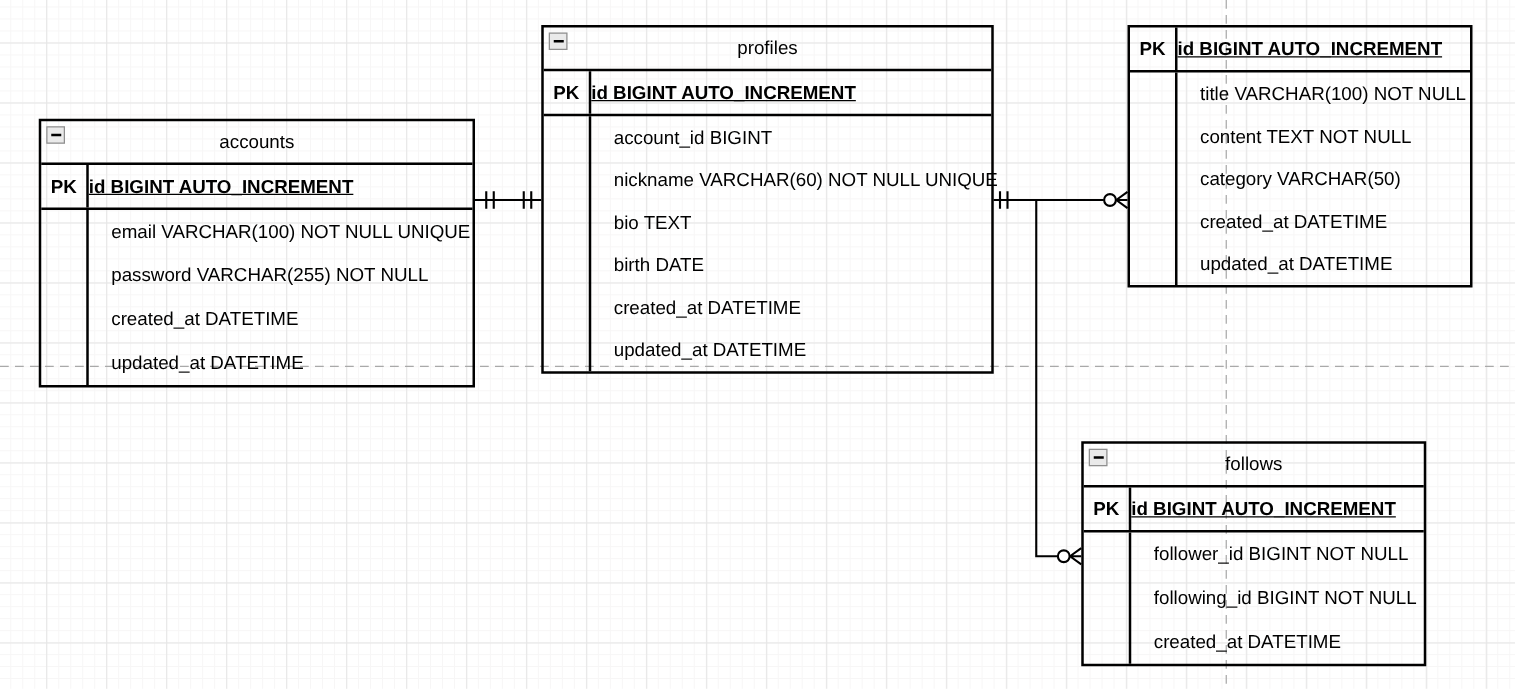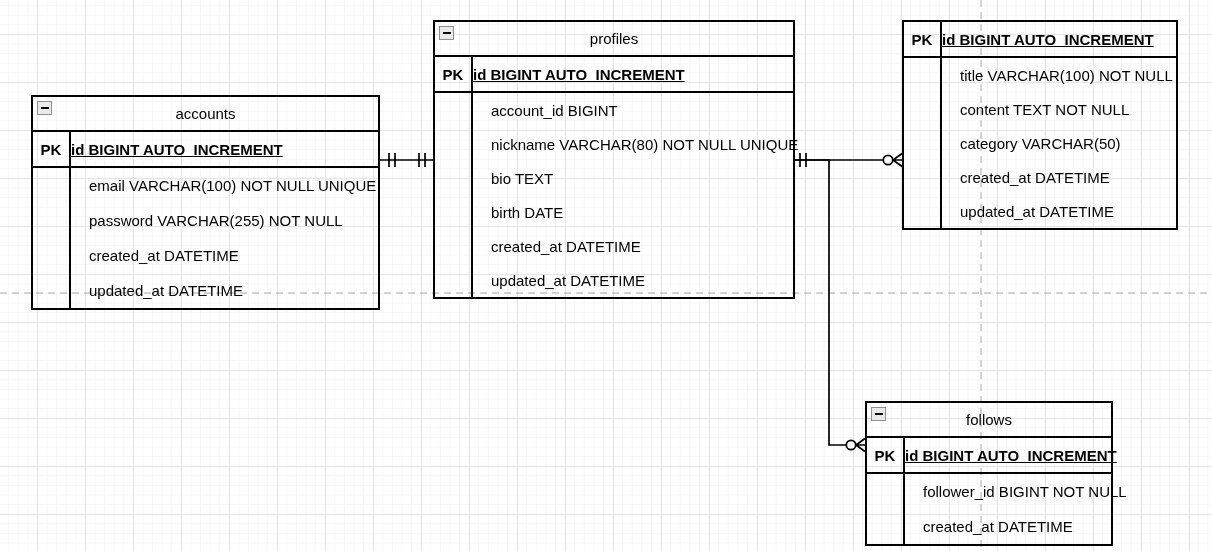--- a/index.html
+++ b/index.html
@@ -68,21 +68,21 @@
   .row{
     height:35px;
     display:flex;align-items:center;
     padding-left:18px;white-space:nowrap;
   }
   .rh34 .row{height:34px;}
 
   #t-accounts{left:31px;top:55px;width:349px;margin-top:40px;}
   #t-profiles{left:433px;top:20px;width:362px;}
   #t-posts{left:902px;top:20px;width:276px;}
-  #t-follows{left:865px;top:353px;width:248px;margin-top:48px;}
+  #t-follows{left:865px;top:353px;width:276px;}
 </style>
 </head>
 <body>
 
 <div id="canvas">
 
   <svg id="page-bounds" class="layer" width="1212" height="551">
     <line x1="0" y1="293" x2="1212" y2="293" stroke="#a9a9a9" stroke-width="1" stroke-dasharray="7 5"></line>
     <line x1="981" y1="0" x2="981" y2="551" stroke="#a9a9a9" stroke-width="1" stroke-dasharray="7 5"></line>
   </svg>
@@ -124,21 +124,21 @@
       <div class="pk-cell">PK</div>
       <div class="pk-field">id BIGINT AUTO_INCREMENT</div>
     </div>
     <div class="tbody">
       <div class="gutter"></div>
       <div class="rows">
         <div class="row">
             <span>account_id BIGINT</span>
           </div>
         <div class="row">
-            <span>nickname VARCHAR(80) NOT NULL UNIQUE</span>
+            <span>nickname VARCHAR(60) NOT NULL UNIQUE</span>
           </div>
         <div class="row">
             <span>bio TEXT</span>
           </div>
         <div class="row">
             <span>birth DATE</span>
           </div>
         <div class="row">
             <span>created_at DATETIME</span>
           </div>
@@ -185,20 +185,23 @@
       <div class="pk-cell">PK</div>
       <div class="pk-field">id BIGINT AUTO_INCREMENT</div>
     </div>
     <div class="tbody">
       <div class="gutter"></div>
       <div class="rows">
         <div class="row">
             <span>follower_id BIGINT NOT NULL</span>
           </div>
         <div class="row">
+            <span>following_id BIGINT NOT NULL</span>
+          </div>
+        <div class="row">
             <span>created_at DATETIME</span>
           </div>
       </div>
     </div>
   </div>
 
   <svg id="connectors" class="layer" width="1212" height="551" stroke="#000" stroke-width="1.7" fill="none">
 
     <g>
       <path d="M380,160 L433,160"></path>

